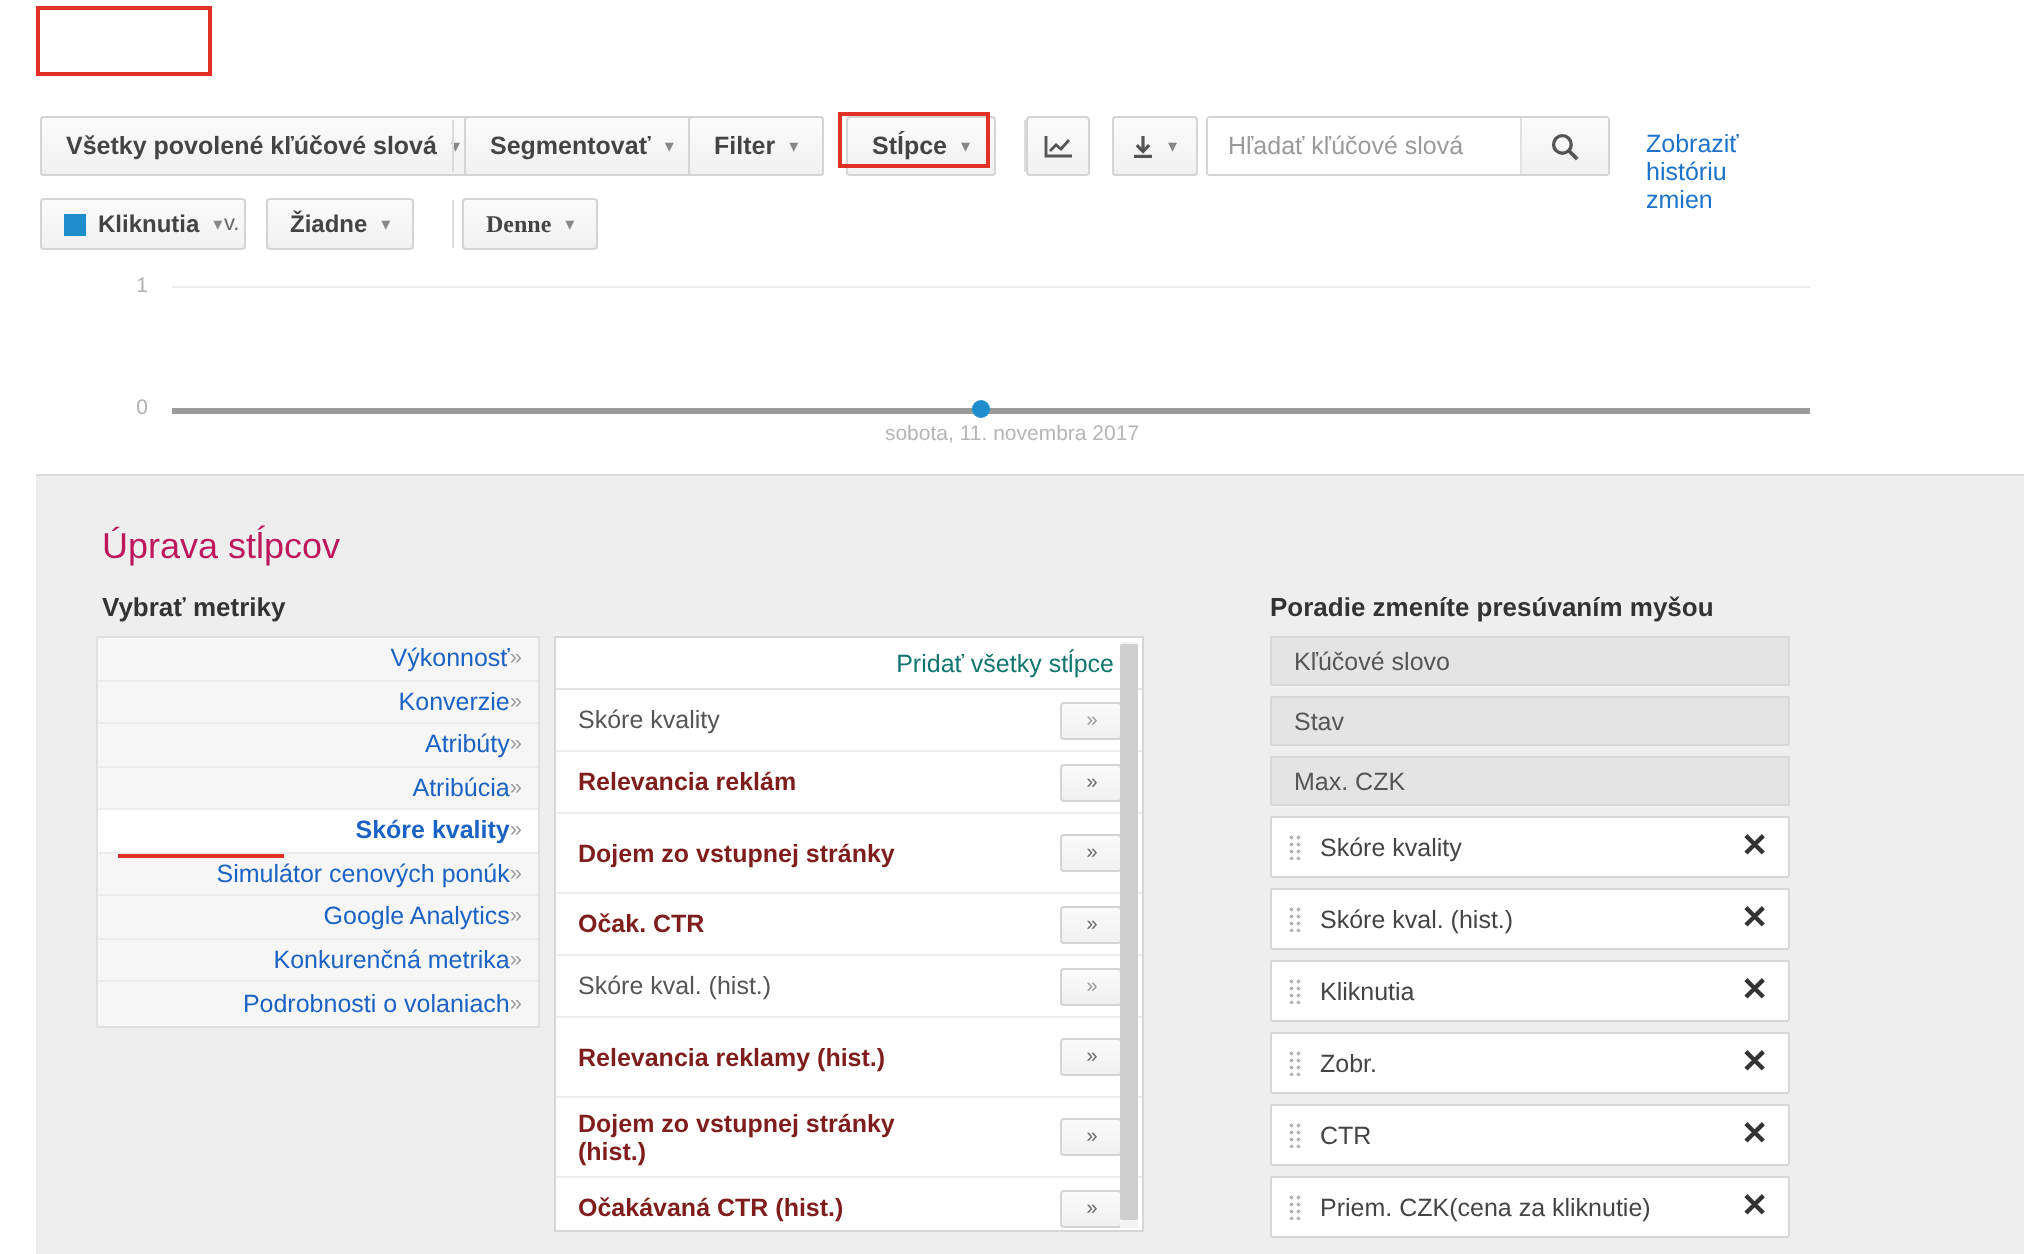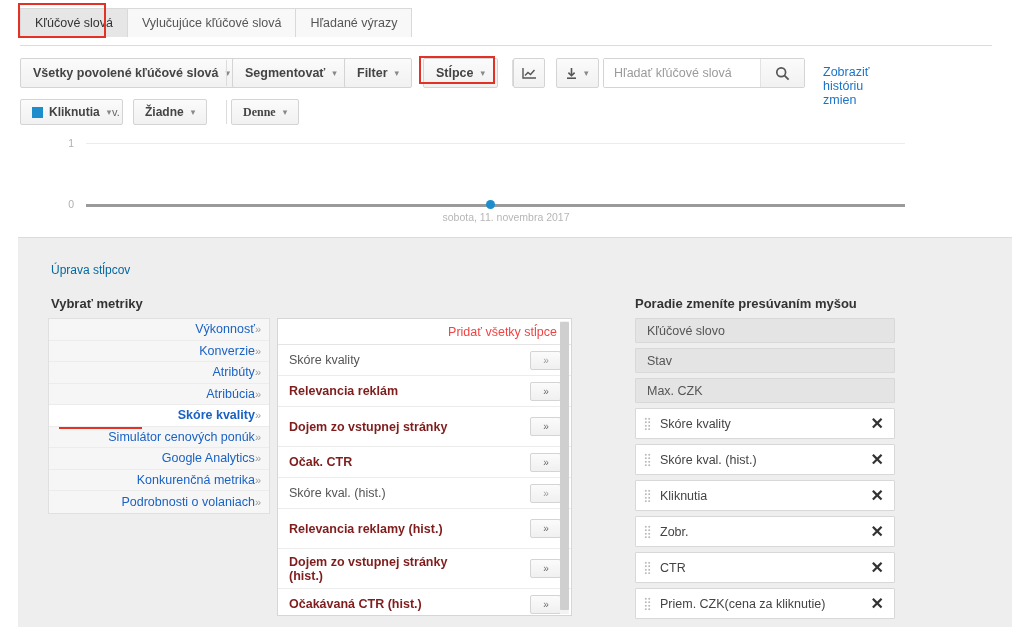--- a/index.html
+++ b/index.html
@@ -112,21 +112,21 @@
     font-size: 10.5px; color: #b6b6b6;
   }
 
   
   .panel {
     position: absolute; left: 18px; top: 237px; width: 994px; height: 390px;
     background: #eeeeee; border-top: 1px solid #dcdcdc;
   }
   .panel-title {
     position: absolute; left: 33px; top: 25px;
-    font-size: 12px; color: #0369a1;
+    font-size: 18px; color: #be185d;
   }
   .sec-title {
     position: absolute; font-size: 13px; font-weight: bold; color: #333;
   }
 
   
   .cats {
     position: absolute; left: 30px; top: 80px; width: 222px;
     background: #fff; border: 1px solid #e0e0e0;
   }
@@ -145,21 +145,21 @@
   
   .metrics {
     position: absolute; left: 259px; top: 80px; width: 295px; height: 298px;
     background: #fff; border: 1px solid #d6d6d6;
     padding: 0; overflow: hidden;
   }
   .metrics-head {
     height: 26px; display: flex; align-items: center; justify-content: flex-end;
     padding-right: 14px; border-bottom: 1px solid #e4e4e4;
   }
-  .addall { color: #ef4444; font-size: 12.5px; cursor: pointer; }
+  .addall { color: #0f766e; font-size: 12.5px; cursor: pointer; }
   .metric {
     display: flex; align-items: center; justify-content: space-between;
     border-bottom: 1px solid #ececec; padding: 0 10px 0 11px;
     min-height: 31px;
   }
   .metric-label { font-size: 12.5px; color: #555; line-height: 14px; }
   .metric.on .metric-label { font-weight: bold; color: #7f1d1d; }
   .addbtn {
     width: 31px; height: 19px; flex: none; margin-left: 8px;
     border: 1px solid #d4d4d4; border-radius: 2px;
@@ -198,34 +198,20 @@
   .xbtn {
     font-size: 16px; font-weight: bold; color: #333;
     line-height: 1; cursor: pointer; padding-left: 6px;
   }
 </style>
 </head>
 <body>
 
 <div id="app">
 
-  <div class="tabstrip">
-    <div class="tabs">
-      <div class="tab active">
-        <span>Kľúčové slová</span>
-      </div>
-      <div class="tab">
-        <span>Vylučujúce kľúčové slová</span>
-      </div>
-      <div class="tab">
-        <span>Hľadané výrazy</span>
-      </div>
-    </div>
-    <div class="tabstrip-rule"></div>
-  </div>
 
   <div class="toolbar-row1">
     <div class="tb-item" style="left:20px; top:0;">
       <div class="btn">
         <span>Všetky povolené kľúčové slová</span>
         <span class="caret">▾</span>
       </div>
     </div>
     <div class="tb-item" style="left:218px; top:2px;">
       <span class="sep"></span>

